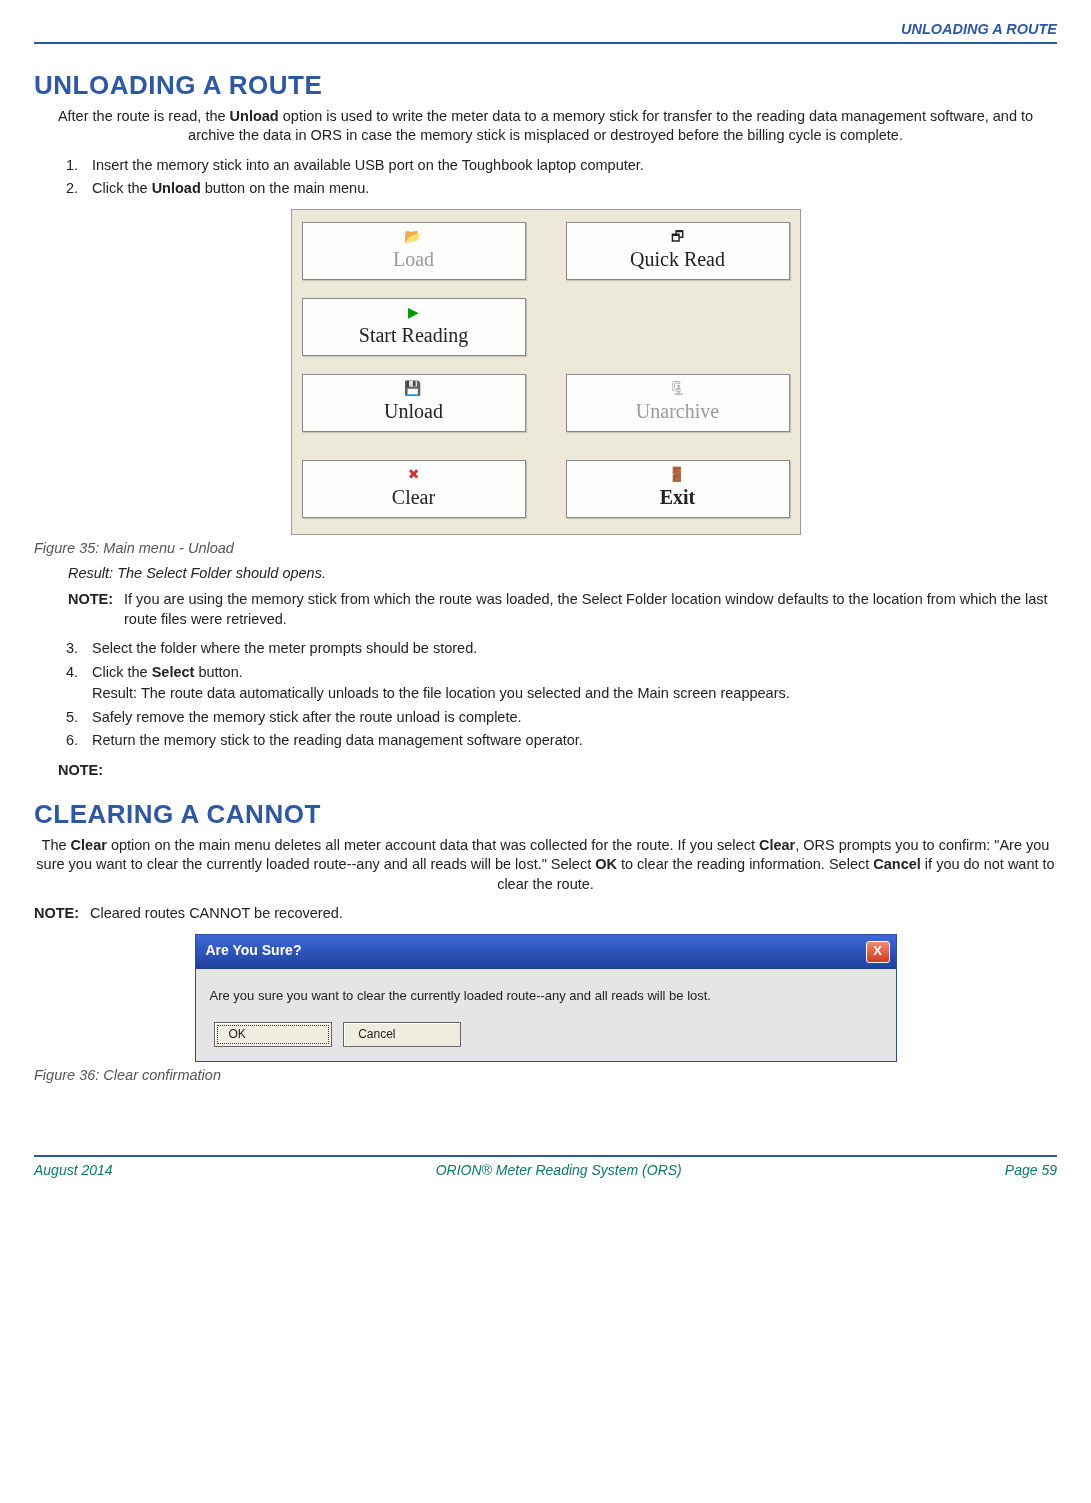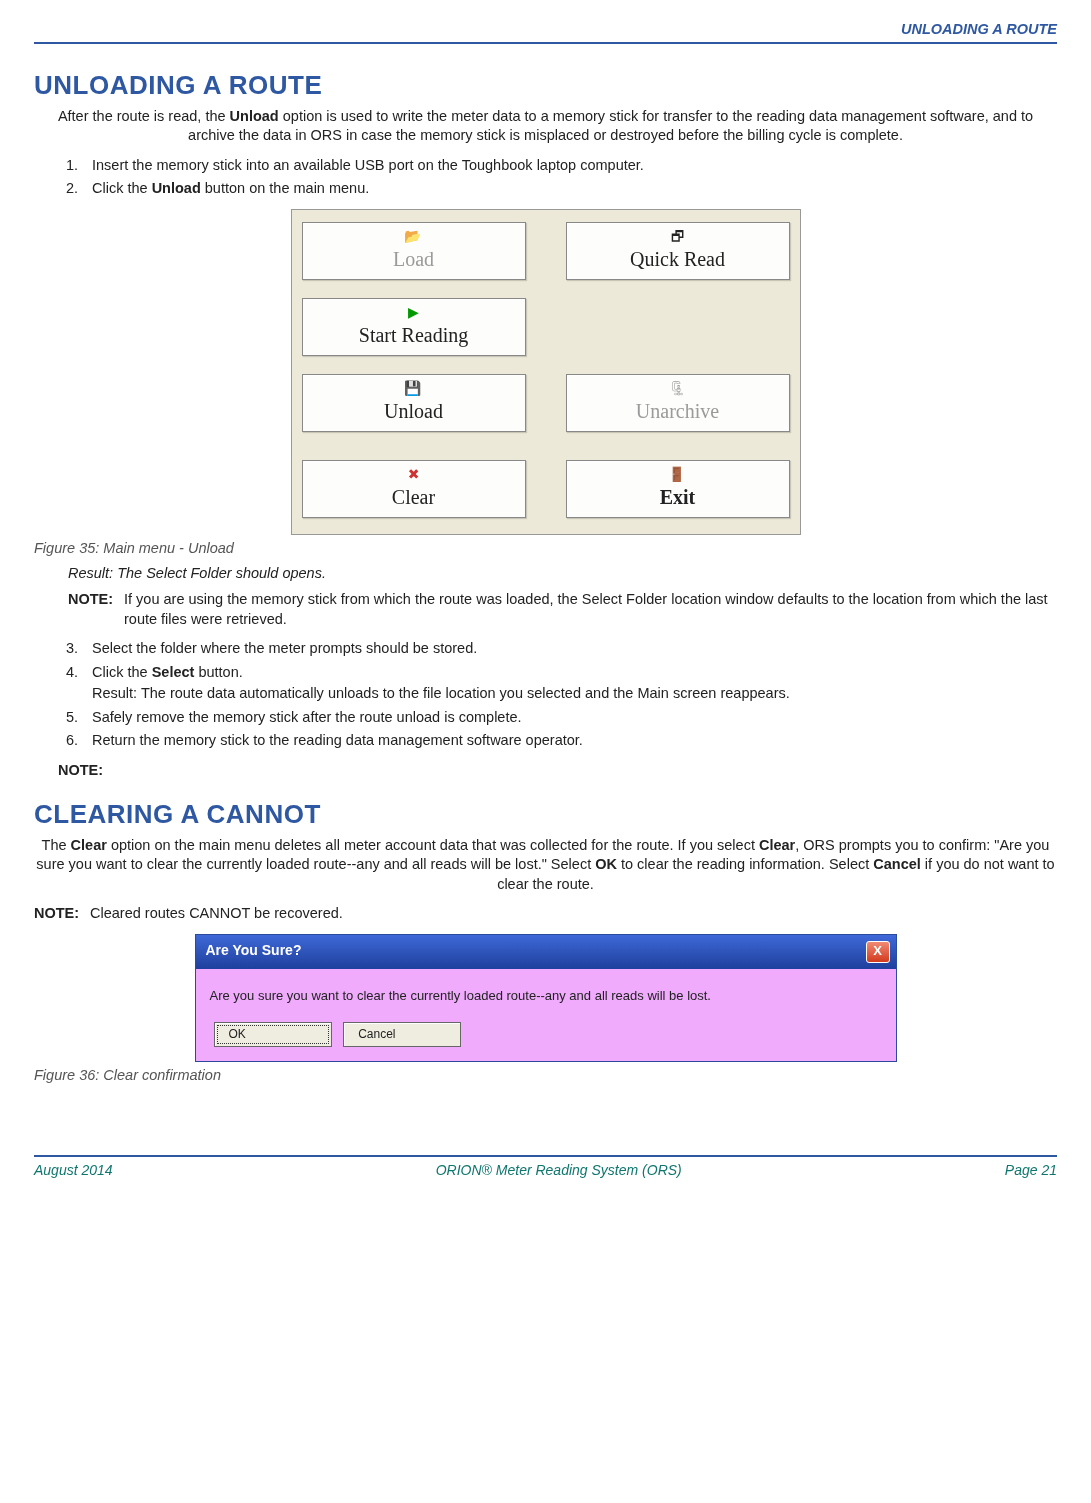--- a/index.html
+++ b/index.html
@@ -98,21 +98,21 @@
     background: linear-gradient(to bottom, #f08a74, #d23a1d);
     border: 1px solid #fff;
     border-radius: 3px;
     color: #fff;
     font-size: 13px;
     line-height: 18px;
     text-align: center;
     font-weight: 700;
   }
   .fig36-body {
-    background: #f0abfc;
+    background: #e5e5e5;
     padding: 18px 24px 14px 14px;
     font-family: Tahoma, Arial, sans-serif;
     font-size: 13px;
     color: #222;
   }
   .fig36-msg { margin-bottom: 18px; }
   .fig36-buttons { text-align: left; }
   .fig36-buttons .dlg-btn {
     display: inline-block;
     min-width: 88px;
@@ -239,14 +239,14 @@
       <span class="dlg-btn default-btn">OK</span>
       <span class="dlg-btn">Cancel</span>
     </div>
   </div>
 </div>
 <div class="figure-caption">Figure 36:  Clear confirmation</div>
 
 <div class="footer-rule">
   <span>August 2014</span>
   <span>ORION® Meter Reading System (ORS)</span>
-  <span>Page 21</span>
+  <span>Page 59</span>
 </div>
 
 </body></html>

